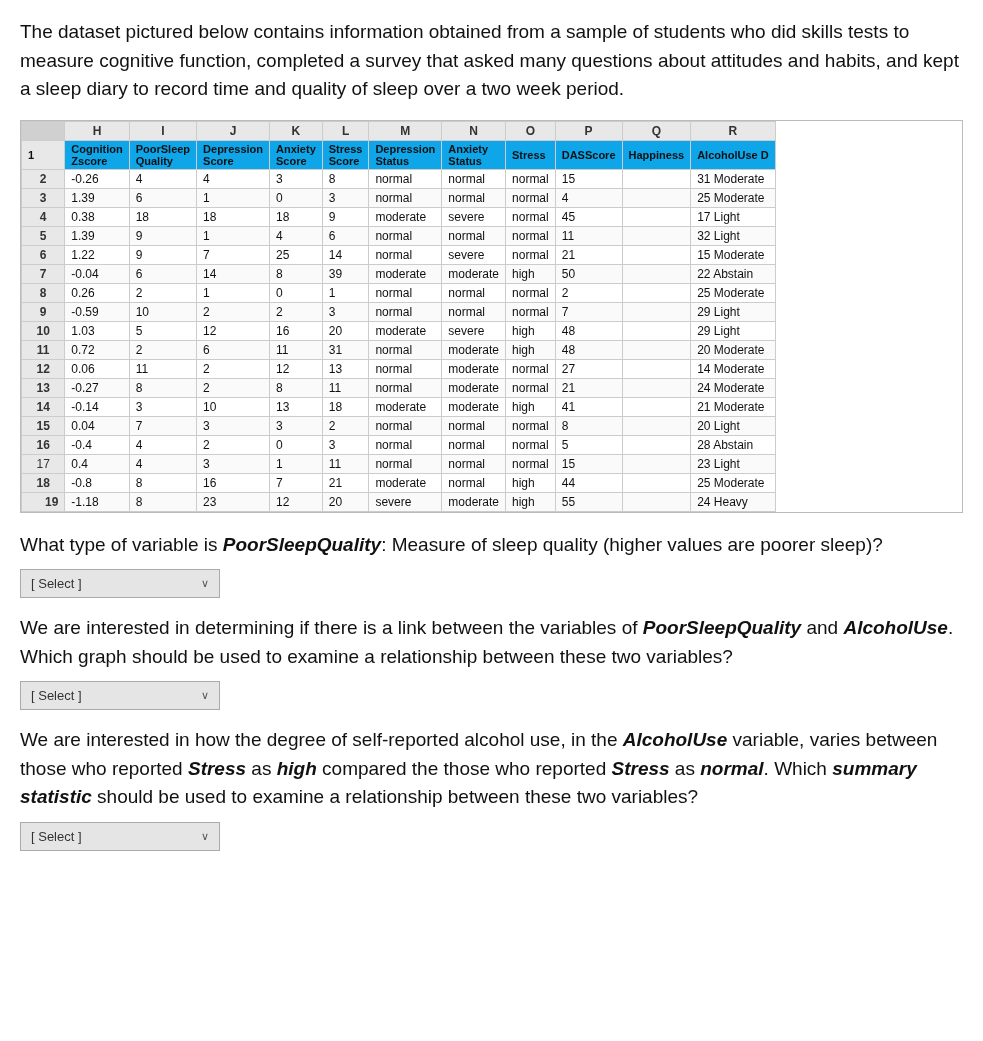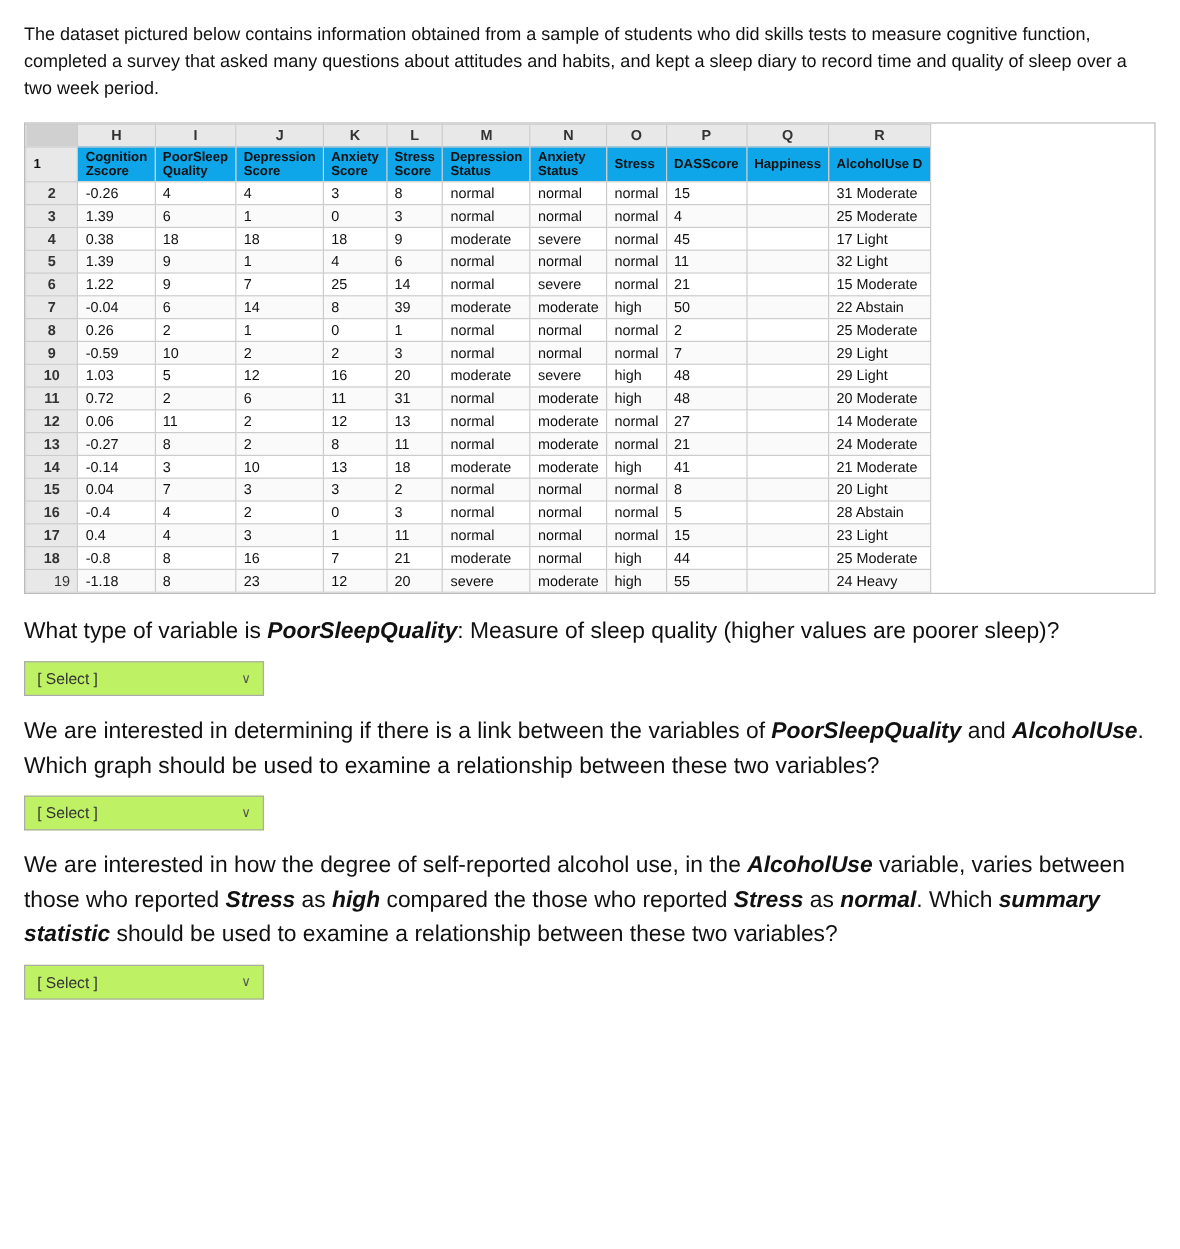--- a/index.html
+++ b/index.html
@@ -5,21 +5,21 @@
     * { box-sizing: border-box; margin: 0; padding: 0; }
     body {
       font-family: Arial, sans-serif;
       font-size: 13px;
       background: #fff;
       color: #111;
       padding: 18px 20px;
       width: 983px;
     }
     .intro-text {
-      font-size: 15px;
+      font-size: 19px;
       line-height: 1.5;
       margin-bottom: 16px;
       font-weight: normal;
     }
     .spreadsheet-wrapper {
       overflow-x: auto;
       margin-bottom: 18px;
       border: 1px solid #bbb;
     }
     table.spreadsheet {
@@ -74,21 +74,21 @@
     }
     .select-row {
       display: flex;
       align-items: center;
       margin: 8px 0 16px 0;
     }
     .select-box {
       display: flex;
       align-items: center;
       border: 1px solid #aaa;
-      background: #bef264;
+      background: #e5e5e5;
       padding: 6px 10px;
       min-width: 200px;
       cursor: pointer;
       font-size: 13px;
       color: #333;
     }
     .select-box .chevron {
       margin-left: auto;
       font-size: 11px;
       color: #555;
@@ -336,21 +336,21 @@
           <td>0</td>
           <td>3</td>
           <td>normal</td>
           <td>normal</td>
           <td>normal</td>
           <td>5</td>
           <td></td>
           <td>28 Abstain</td>
         </tr>
         <tr>
-          <td style="background: rgb(232, 232, 232); text-align: center; font-weight: bold;">17</td>
+          <td style="background: rgb(232, 232, 232); text-align: center; font-weight: normal;">17</td>
           <td>0.4</td>
           <td>4</td>
           <td>3</td>
           <td>1</td>
           <td>11</td>
           <td>normal</td>
           <td>normal</td>
           <td>normal</td>
           <td>15</td>
           <td></td>
@@ -364,21 +364,21 @@
           <td>7</td>
           <td>21</td>
           <td>moderate</td>
           <td>normal</td>
           <td>high</td>
           <td>44</td>
           <td></td>
           <td>25 Moderate</td>
         </tr>
         <tr>
-          <td style="background: rgb(232, 232, 232); text-align: center; font-weight: normal; padding-left: 23px;">19</td>
+          <td style="background: rgb(232, 232, 232); text-align: center; font-weight: bold; padding-left: 23px;">19</td>
           <td>-1.18</td>
           <td>8</td>
           <td>23</td>
           <td>12</td>
           <td>20</td>
           <td>severe</td>
           <td>moderate</td>
           <td>high</td>
           <td>55</td>
           <td></td>

